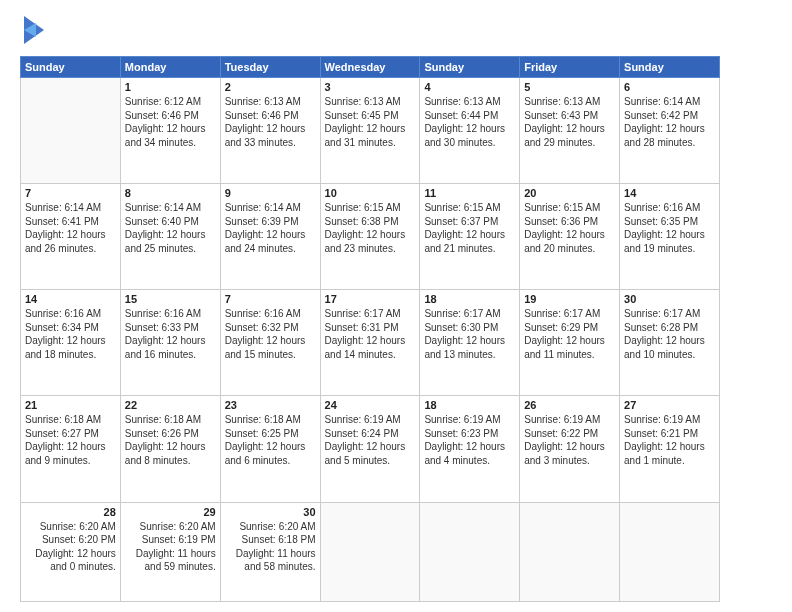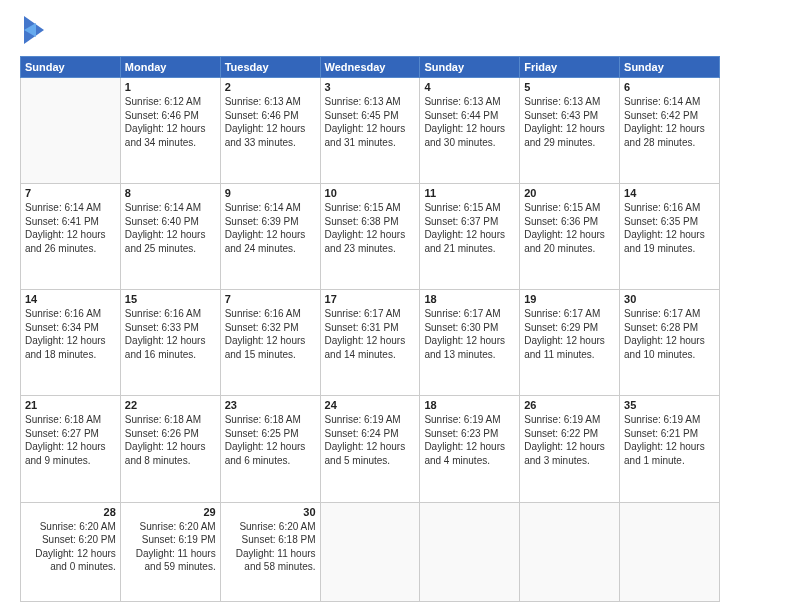--- a/index.html
+++ b/index.html
@@ -324,21 +324,21 @@
 and 4 minutes.</div>
           </td>
           <td>
             <span class="day-num">26</span>
             <div class="day-info" style="white-space: pre-line;">Sunrise: 6:19 AM
 Sunset: 6:22 PM
 Daylight: 12 hours
 and 3 minutes.</div>
           </td>
           <td>
-            <span class="day-num">35</span>
+            <span class="day-num">27</span>
             <div class="day-info" style="white-space: pre-line;">Sunrise: 6:19 AM
 Sunset: 6:21 PM
 Daylight: 12 hours
 and 1 minute.</div>
           </td>
         </tr>
         <tr class="last-row">
           <td>
             <span class="day-num">28</span>
             <div class="day-info" style="white-space: pre-line;">Sunrise: 6:20 AM

